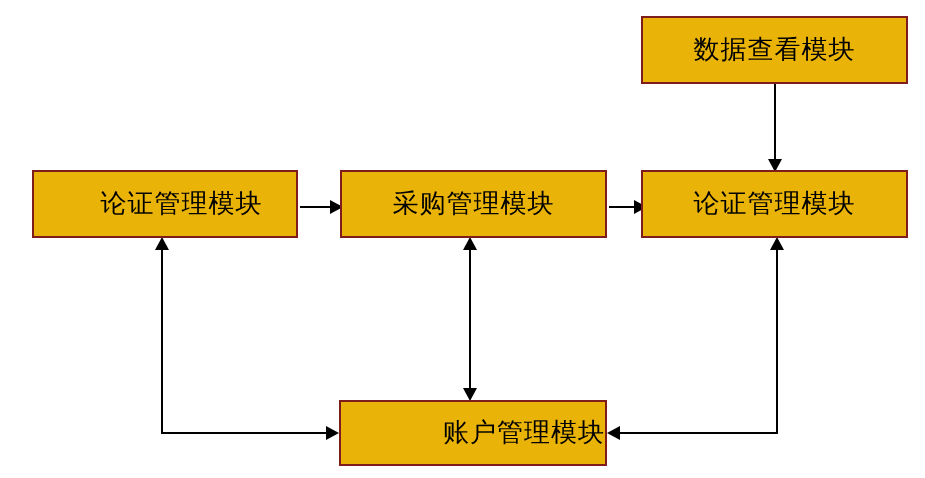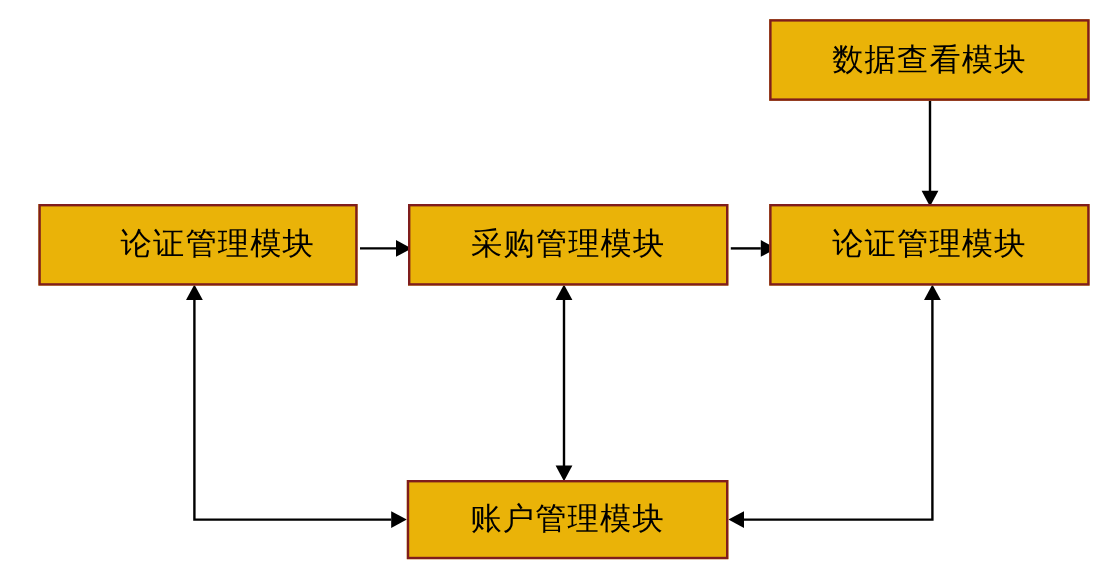--- a/index.html
+++ b/index.html
@@ -104,17 +104,17 @@
   </div>
 
   <div class="node" style="left:340px; top:170px; width:267px; height:68px;">
     <span class="node-label">采购管理模块</span>
   </div>
 
   <div class="node" style="left:641px; top:170px; width:267px; height:68px;">
     <span class="node-label">论证管理模块</span>
   </div>
 
-  <div class="node" style="left:339px; top:400px; width:268px; height:66px;">
+  <div class="node" style="left:339px; top:400px; width:268px; height:66px;justify-content:flex-end;">
     <span class="node-label">账户管理模块</span>
   </div>
 
 </div>
 
 </body></html>

